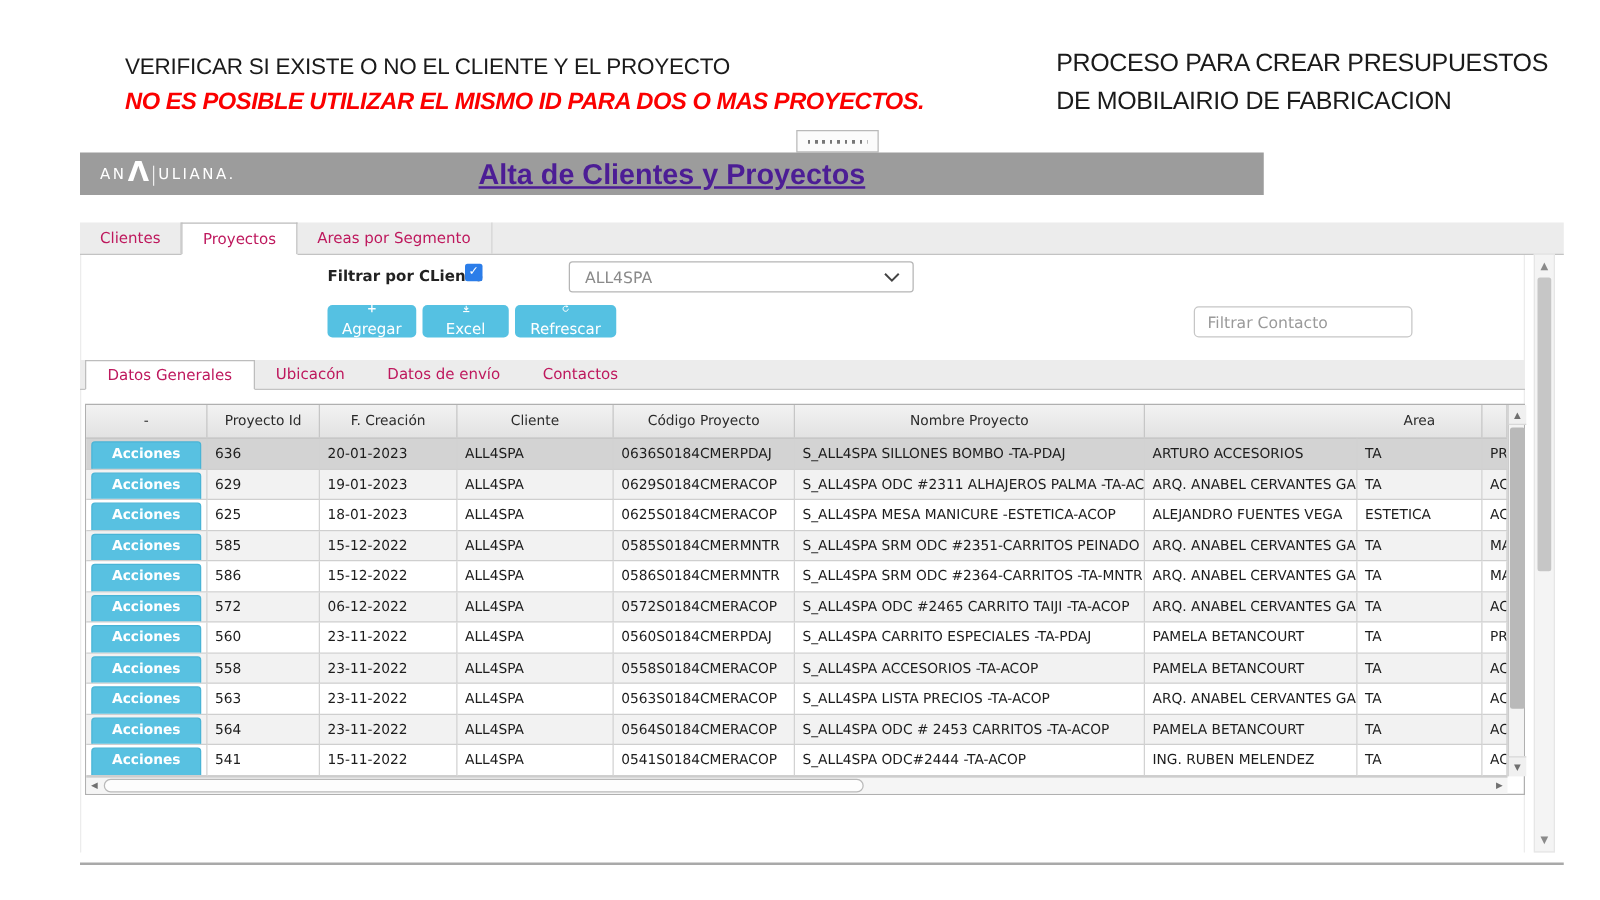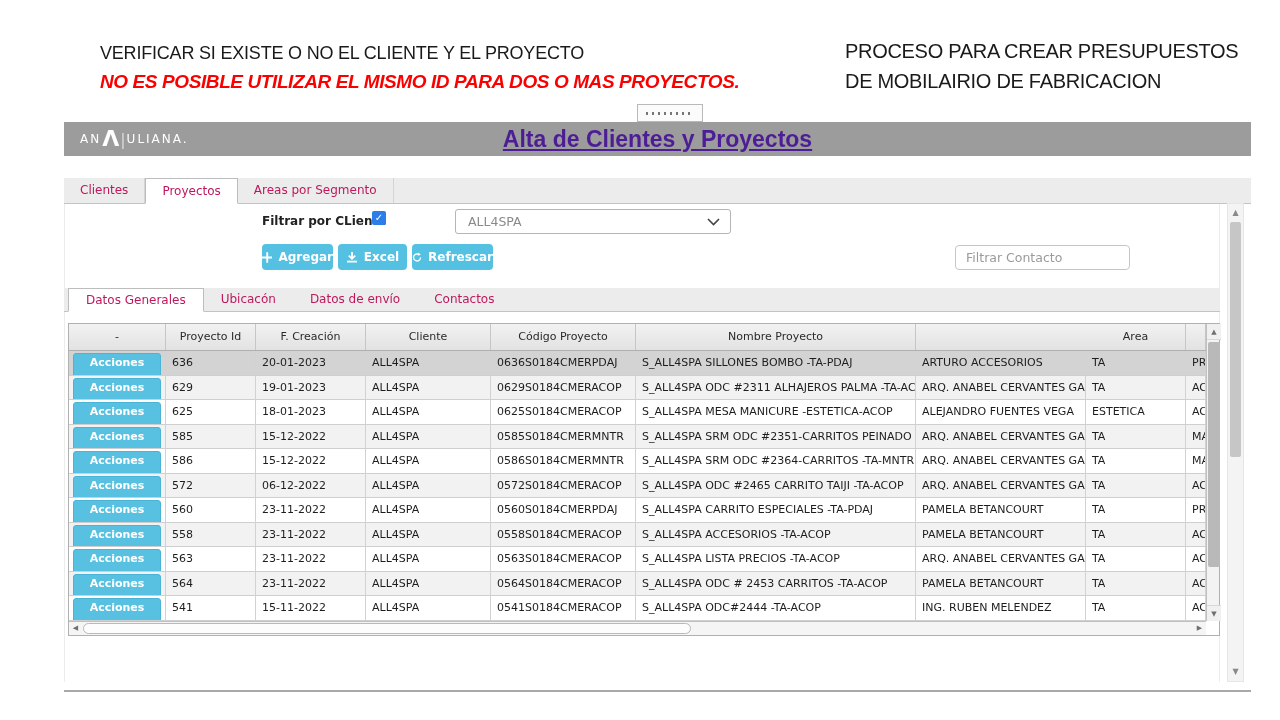--- a/index.html
+++ b/index.html
@@ -14,21 +14,21 @@
   .ann-right { position:absolute; left:845px; top:36px; font-family:"Liberation Sans", sans-serif;
                font-size:20px; color:#1a1a1a; letter-spacing:-0.3px; line-height:30px; }
 
   
   .clipped-btn { position:absolute; left:637px; top:104px; width:66px; height:18px;
                  background:#fbfbfb; border:1px solid #b9b9b9; overflow:hidden; }
   .clipped-btn .marks { margin:7px auto 0; width:48px; height:3px;
                  background:repeating-linear-gradient(90deg,#777 0 2px,transparent 2px 6px); }
 
   
-  .appbar { position:absolute; left:64px; top:122px; width:1187px; height:34px; background:#9c9c9c; }
+  .appbar { position:absolute; left:64px; top:122px; width:947px; height:34px; background:#9c9c9c; }
   .logo { position:absolute; left:16px; top:0; height:34px; display:flex; align-items:center; color:#fff; }
   .logo .an { font-size:12px; letter-spacing:2px; }
   .logo .caret { font-size:22px; font-weight:bold; line-height:20px; margin:0 1px; }
   .logo .bar { font-size:16px; font-weight:300; margin-right:1px; }
   .logo .rest { font-size:12px; letter-spacing:2px; }
   .appbar .title { position:absolute; left:0; right:0; top:0; height:34px; line-height:34px;
                    text-align:center; color:#4c1d95; font-size:23px; font-weight:600;
                    font-family:"Liberation Sans", sans-serif;text-decoration:underline; }
 
   
@@ -48,23 +48,23 @@
   .filter-label { position:absolute; left:262px; top:214px; font-size:12px; font-weight:bold; color:#222; }
   .checkbox { position:absolute; left:372px; top:211px; width:14px; height:14px; background:#2b7de9;
               border-radius:2px; color:#fff; font-size:10px; line-height:14px; text-align:center; }
   .select { position:absolute; left:455px; top:209px; width:276px; height:25px; background:#fff;
             border:1px solid #b5b5b5; border-radius:3px; display:flex; align-items:center; }
   .select .val { flex:1; padding-left:12px; font-size:12.5px; color:#8a8a8a; }
   .select .chev { margin-right:10px; display:flex; }
 
   
   .tb-btn { position:absolute; top:244px; height:26px; border:none; border-radius:4px;
-            background:#55c1e2; color:#fff; font-size:12px; font-weight:bold;
+            background:#55c1e2; color:#fff; font-size:12px; font-weight:normal;
             font-family:"DejaVu Sans", sans-serif; display:flex; align-items:center;
-            justify-content:center; gap:6px; cursor:pointer; }
+            justify-content:center; gap:6px; cursor:pointer;flex-direction:column; }
   .btn-agregar { left:262px; width:71px; }
   .btn-excel { left:338px; width:69px; }
   .btn-refrescar { left:412px; width:81px; }
   .tb-input { position:absolute; top:245px; height:25px; border:1px solid #c6c6c6; border-radius:4px;
               font-size:12.5px; color:#333; padding-left:10px; font-family:"DejaVu Sans", sans-serif; }
   .tb-input::placeholder { color:#9a9a9a; }
   .in-proyecto { left:655px; width:277px; }
   .in-contacto { left:955px; width:175px; }
 
   

